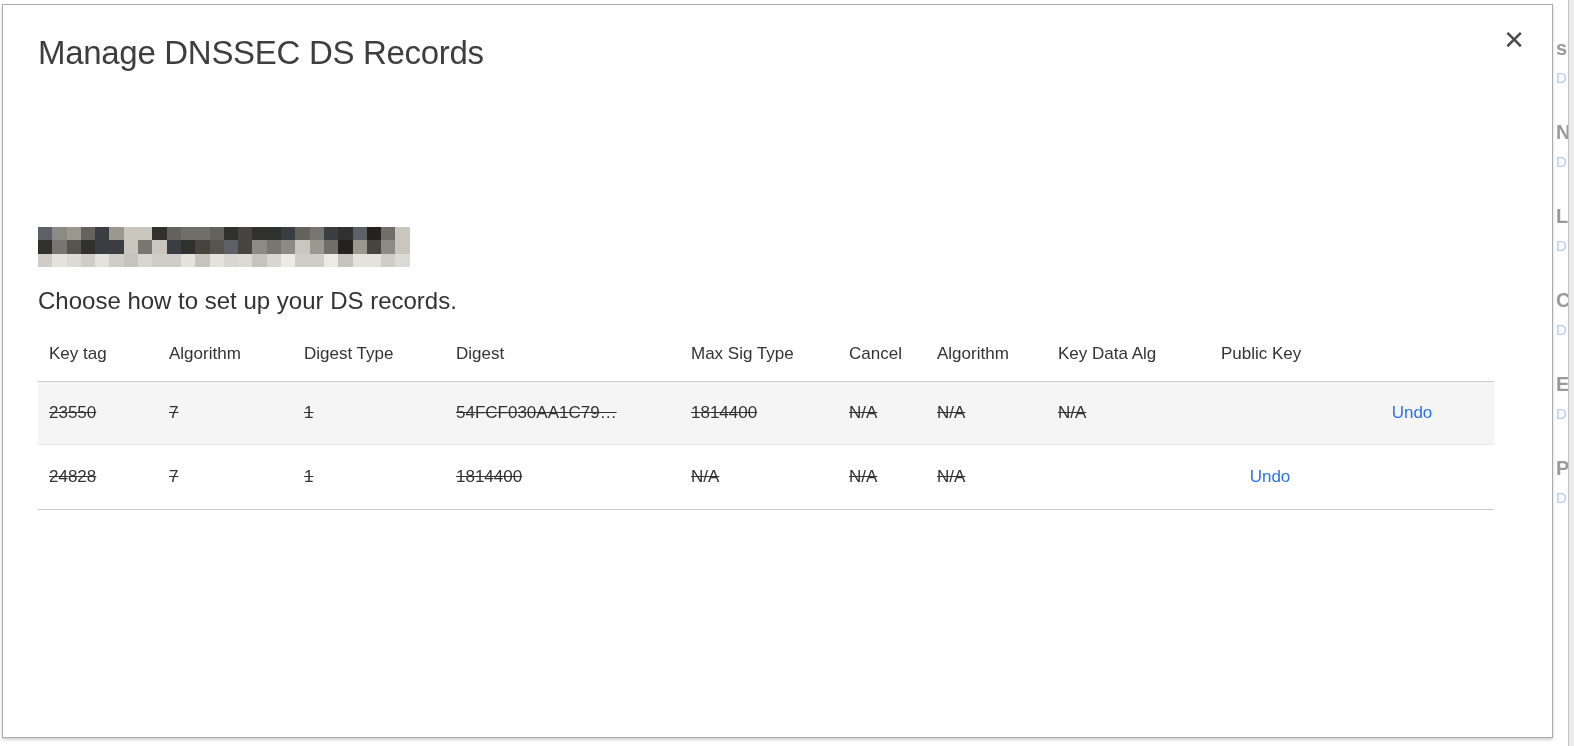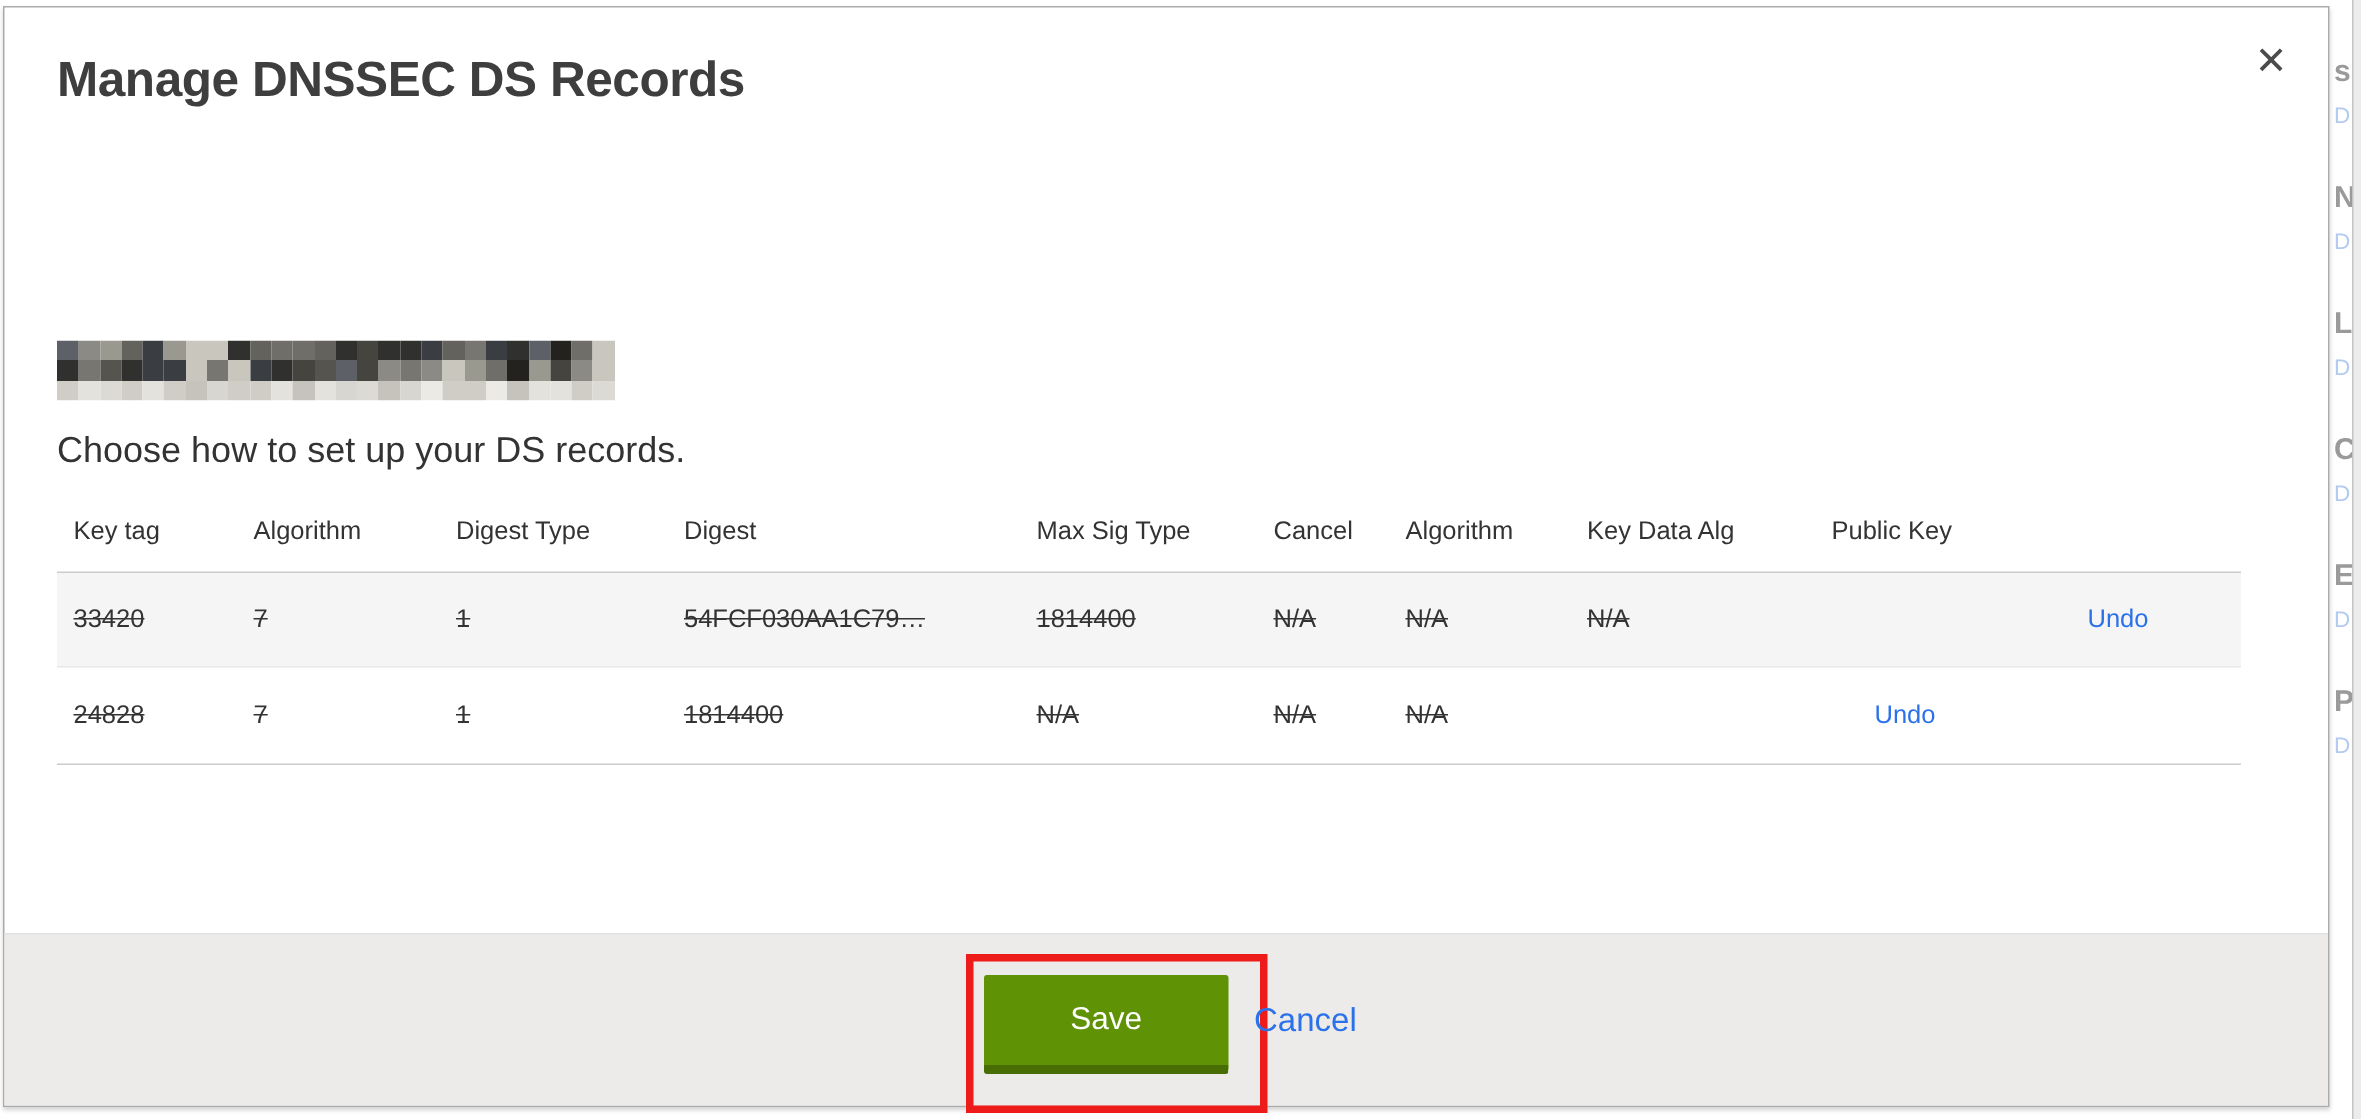--- a/index.html
+++ b/index.html
@@ -17,21 +17,21 @@
   .edge-bluebit{position:absolute;left:3px;font-size:15px;font-weight:400;color:#b3cbf1;line-height:15px;}
   .scroll-strip{position:absolute;left:1568px;top:0;width:6px;height:746px;background:#ececec;border-left:1px solid #c4c4c4;}
   
   .modal{
     position:absolute;left:2px;top:4px;width:1551px;height:734px;
     background:#fff;border:1px solid #ababab;box-shadow:0 2px 3px rgba(0,0,0,.18);
     box-sizing:border-box;
   }
   .modal-title{
     position:absolute;left:35px;top:28px;margin:0;
-    font-size:33px;font-weight:700;color:#3e3e3e;letter-spacing:-.3px;line-height:40px;
+    font-size:33px;font-weight:400;color:#3e3e3e;letter-spacing:-.3px;line-height:40px;
   }
   .close-x{
     position:absolute;top:22px;right:27px;font-size:26px;font-weight:700;color:#4b4b4b;
     cursor:pointer;line-height:26px;
   }
   .domain-redacted{
     position:absolute;left:35px;top:222px;width:372px;height:40px;
     display:flex;flex-wrap:wrap;overflow:hidden;
   }
   .domain-redacted .px{width:14.3px;height:13.3px;flex:0 0 auto;}
@@ -194,21 +194,21 @@
         <div class="hcell">Digest</div>
         <div class="hcell">Max Sig Type</div>
         <div class="hcell">Cancel</div>
         <div class="hcell">Algorithm</div>
         <div class="hcell">Key Data Alg</div>
         <div class="hcell">Public Key</div>
         <div></div>
       </div>
     <div id="tbody">
         <div class="trow stripe deleted">
-          <div class="cell">33420</div>
+          <div class="cell">23550</div>
           <div class="cell">7</div>
           <div class="cell">1</div>
           <div class="cell">54FCF030AA1C79…</div>
           <div class="cell">1814400</div>
           <div class="cell">N/A</div>
           <div class="cell">N/A</div>
           <div class="cell">N/A</div>
           <div class="cell"></div>
           <div class="undo-cell"><a class="undo-link">Undo</a></div>
         </div>
@@ -220,19 +220,13 @@
           <div class="cell">N/A</div>
           <div class="cell">N/A</div>
           <div class="cell">N/A</div>
           <div class="cell"></div>
           <div class="undo-cell"><a class="undo-link">Undo</a></div>
         </div>
       </div>
   </div>
 
 
-  <div class="footer">
-    <div class="annotation-box">
-      <button class="save-btn">Save</button>
-    </div>
-    <a class="cancel-link">Cancel</a>
-  </div>
 </div>
 
 </body></html>

